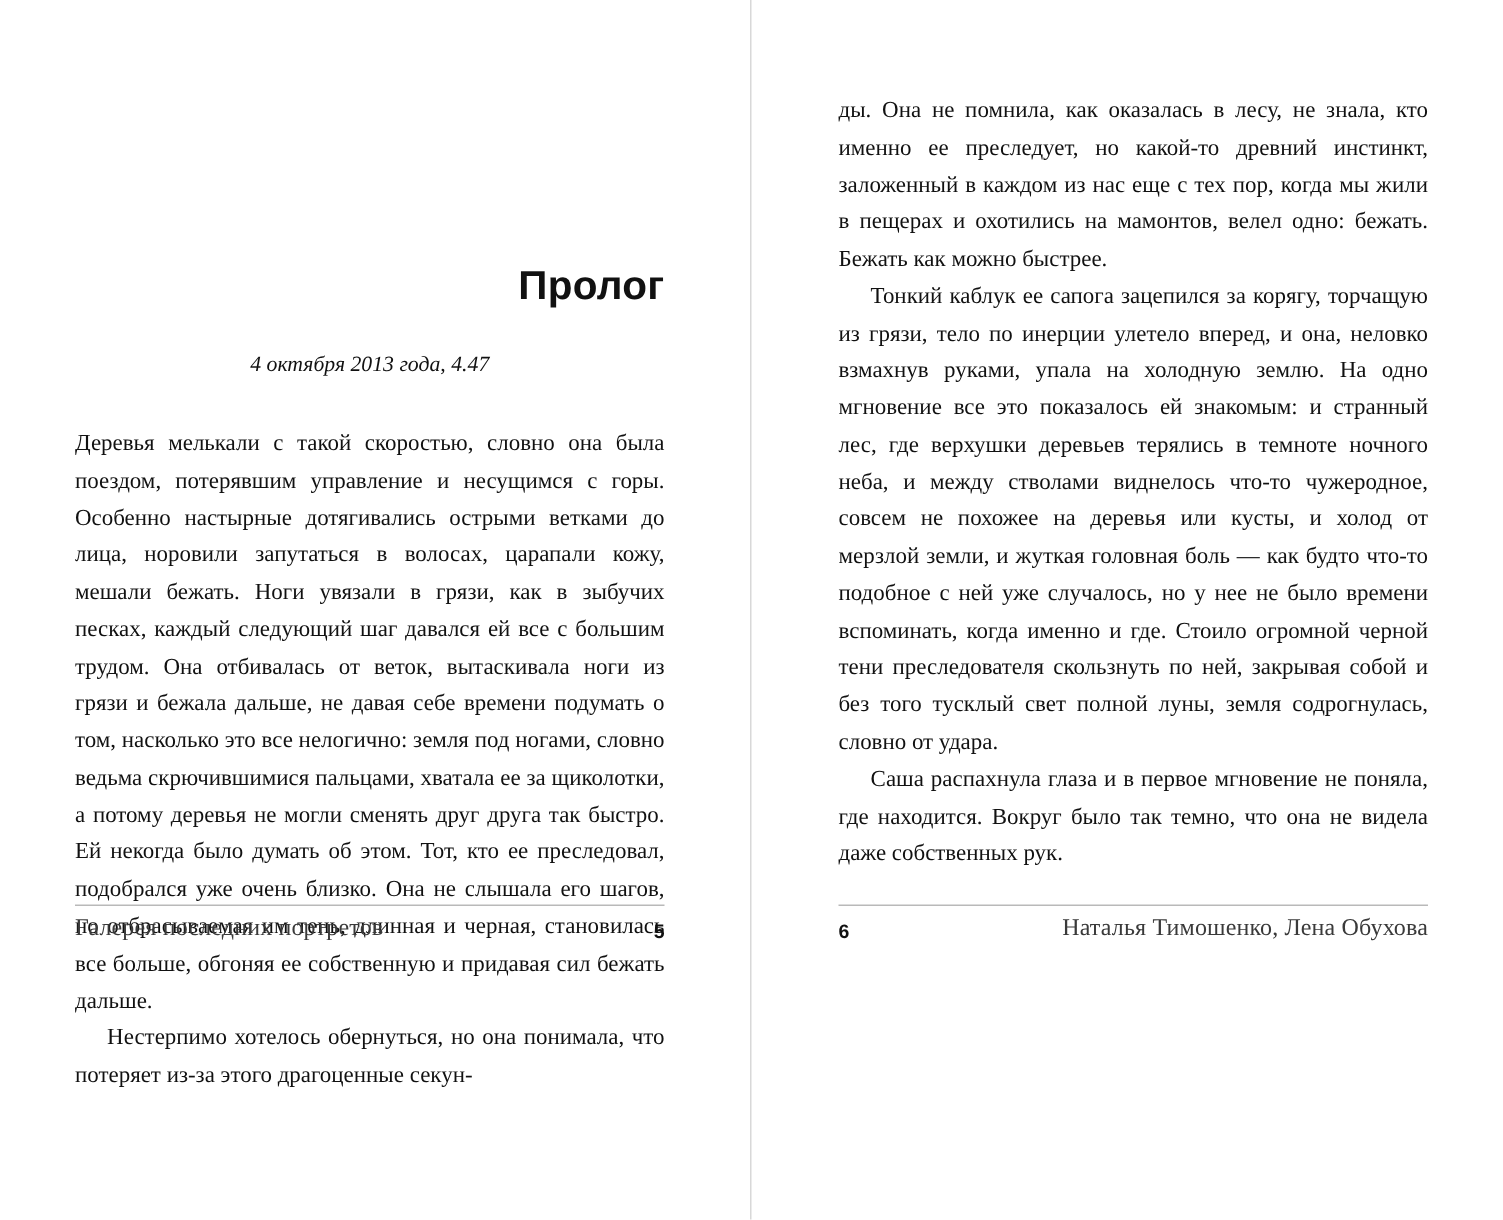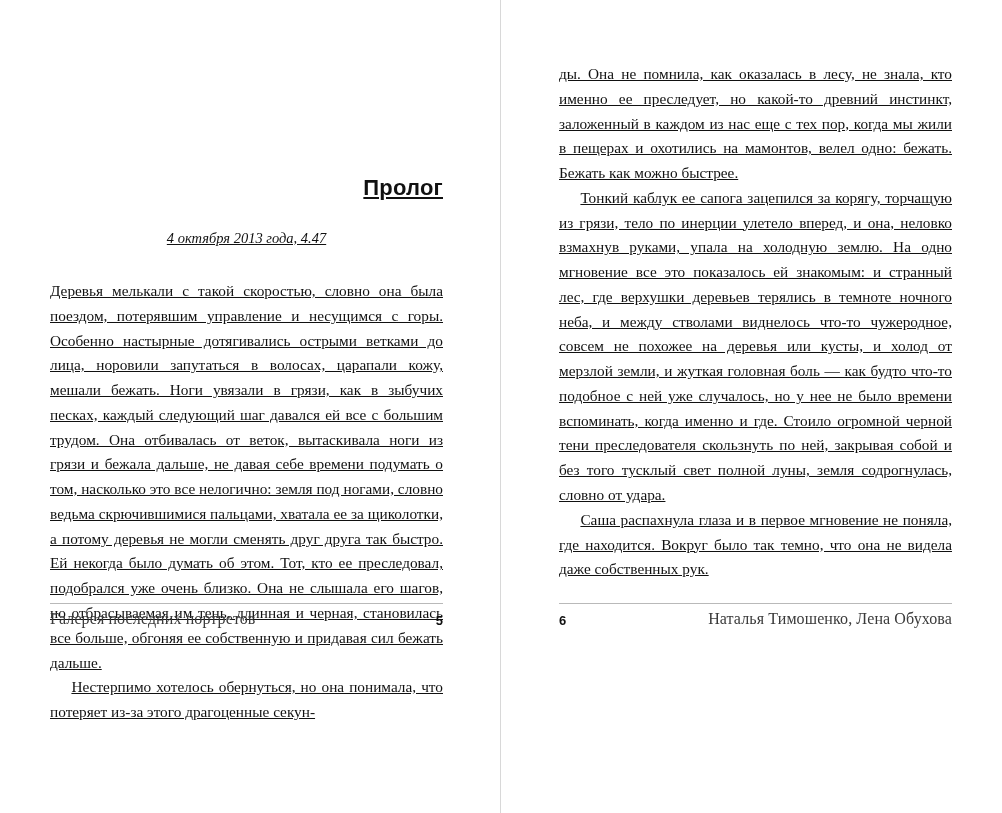--- a/index.html
+++ b/index.html
@@ -27,33 +27,32 @@
     top: 0;
     width: 1px;
     height: 813px;
     background: #d8d8d8;
   }
   .page {
     position: relative;
     width: 501px;
     height: 677px;
     box-sizing: border-box;
-    text-decoration: underline;
   }
   .page-left {
     padding: 0 58px 0 50px;
   }
   .page-right {
     padding: 0 50px 0 58px;
   }
   .content {
     padding-top: 60px;
   }
   .chapter-title {
-    font-size: 22px;
+    font-size: 27px;
     font-weight: bold;
     text-align: right;
     margin: 115px 0 26px 0;
     letter-spacing: 0.2px;
     font-family: "Liberation Sans", sans-serif;
   }
   .epigraph {
     text-align: right;
     font-style: italic;
     font-size: 14.5px;

